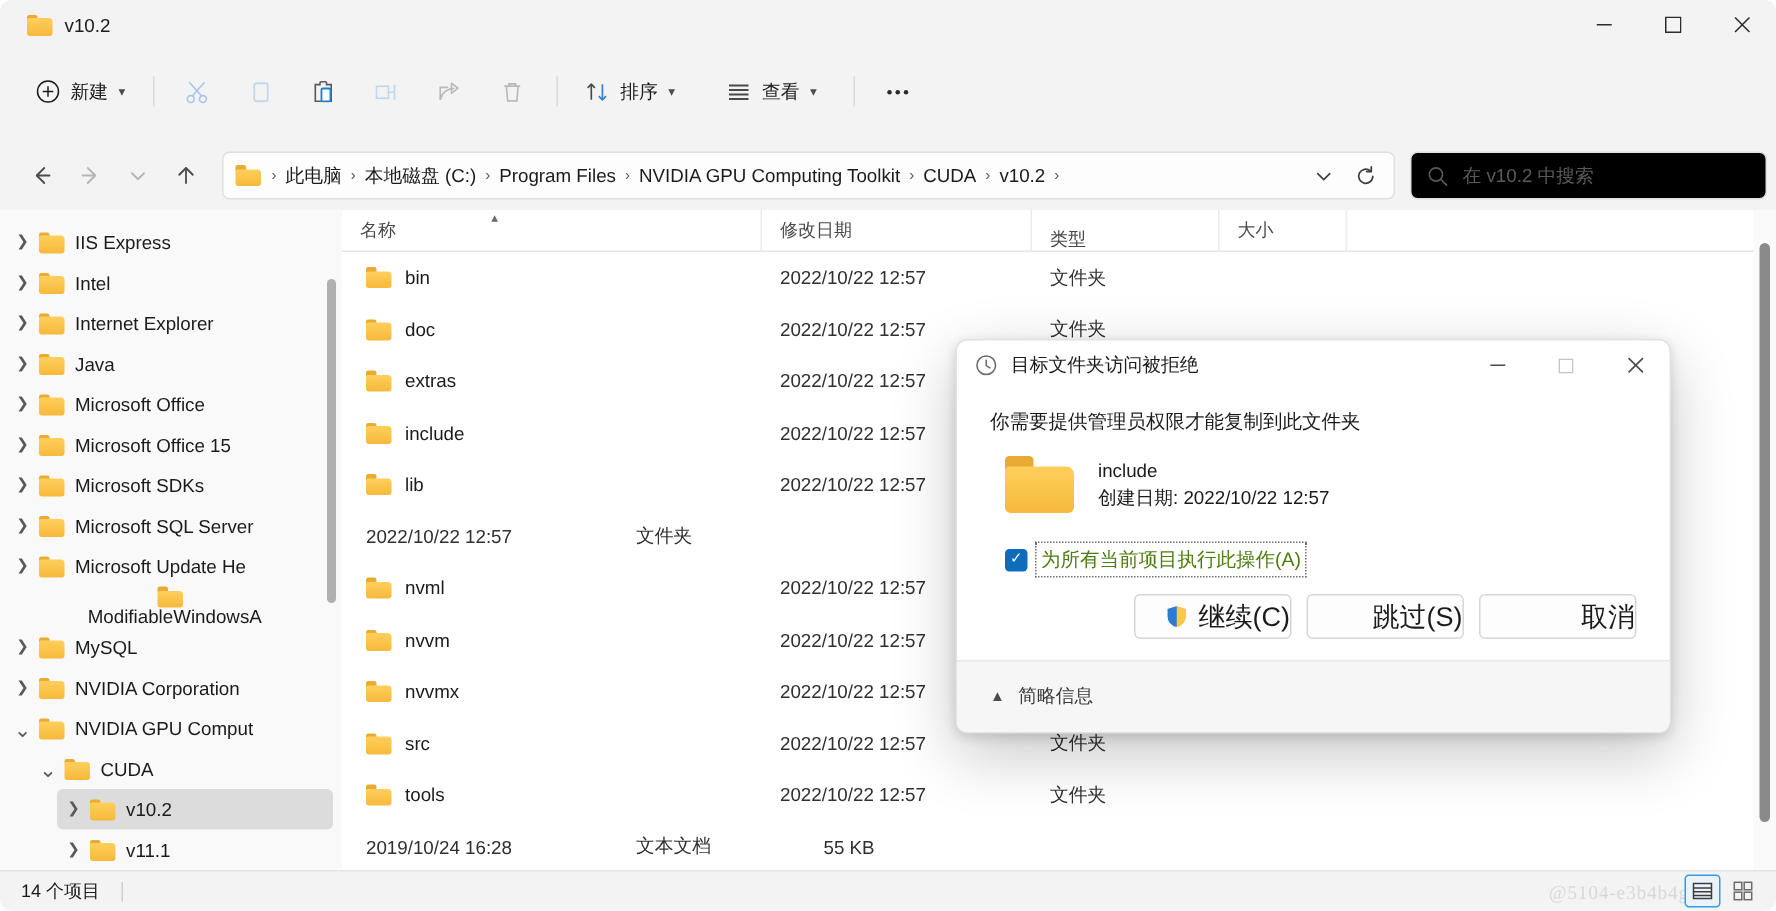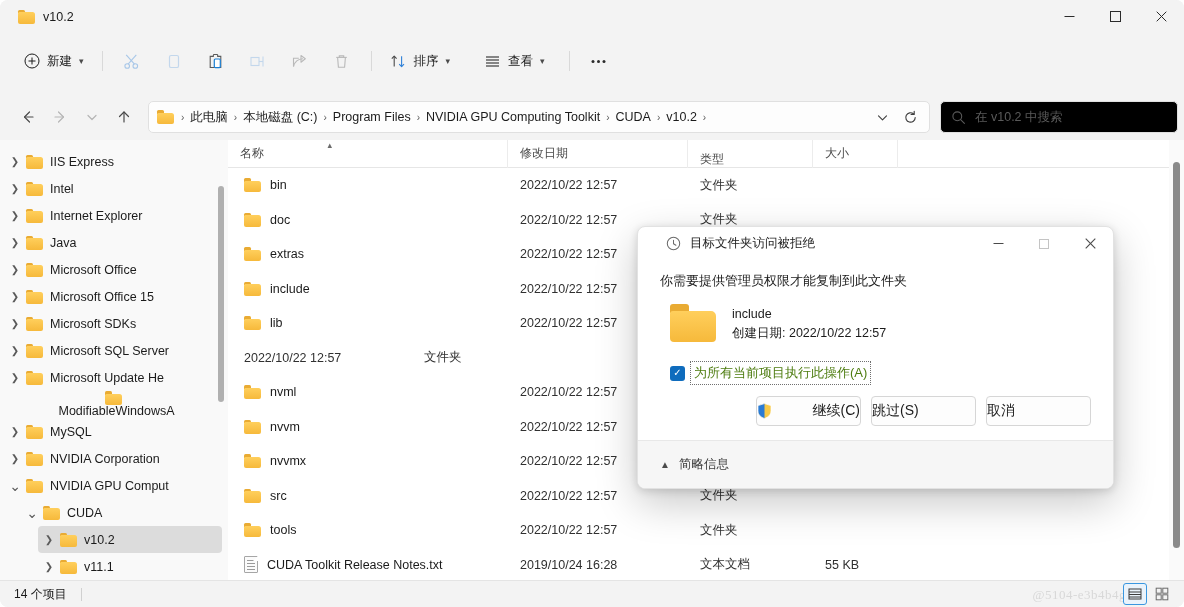--- a/index.html
+++ b/index.html
@@ -258,21 +258,21 @@
     position: absolute; left: 637px; top: 226px;
     width: 477px; height: 263px;
     background: #ffffff;
     border: 1px solid #e2e2e2;
     border-radius: 8px;
     box-shadow: 0 14px 42px rgba(0,0,0,.22), 0 2px 8px rgba(0,0,0,.14);
     overflow: hidden;
   }
   .dlg-title {
     height: 33px; display: flex; align-items: center;
-    padding-left: 28px; gap: 9px;
+    padding-left: 12px; gap: 9px;
   }
   .dlg-title-text { font-size: 12.5px; color: #1b1b1b; }
   .dlg-wincontrols { position: absolute; right: 0; top: 0; display: flex; }
   .dlg-winbtn {
     width: 46px; height: 33px;
     display: flex; align-items: center; justify-content: center;
     color: #4a4a4a;
   }
   .dlg-winbtn.disabled { color: #c4c4c4; }
   .dlg-body { padding: 12px 22px 0 22px; }
@@ -293,22 +293,22 @@
     padding: 0 1px;
   }
   .dlg-buttons {
     display: flex; justify-content: flex-end; gap: 10px;
     padding: 14px 22px 0 22px;
   }
   .btn {
     min-width: 105px; height: 30px;
     background: #fdfdfd; border: 1px solid #d6d6d6;
     border-radius: 4px;
-    display: flex; align-items: center; justify-content: space-between; gap: 7px;
-    font-size: 14px; color: #1b1b1b;
+    display: flex; align-items: center; justify-content: flex-end; gap: 7px;
+    font-size: 18px; color: #1b1b1b;
   }
   .dlg-footer {
     position: absolute; left: 0; bottom: 0;
     width: 477px; height: 48px;
     background: #f6f6f6;
     border-top: 1px solid #e8e8e8;
     display: flex; align-items: center;
     padding-left: 22px; gap: 9px;
   }
   .dlg-footer-text { font-size: 12.5px; color: #3a3a3a; }
@@ -779,24 +779,20 @@
                 <i class="tabp"></i>
                 <i class="body"></i>
               </span>
               <span>tools</span>
             </div>
             <div class="cell c-date">2022/10/22 12:57</div>
             <div class="cell c-type">文件夹</div>
             <div class="cell c-size"></div>
           </div>
           <div class="frow">
-            <div class="cell c-name">
-              <span class="txtico"></span>
-              <span>CUDA Toolkit Release Notes.txt</span>
-            </div>
             <div class="cell c-date">2019/10/24 16:28</div>
             <div class="cell c-type">文本文档</div>
             <div class="cell c-size">55 KB</div>
           </div>
         </div>
       <div class="filescroll-track">
         <div class="filescroll-thumb"></div>
       </div>
     </div>
   </div>

